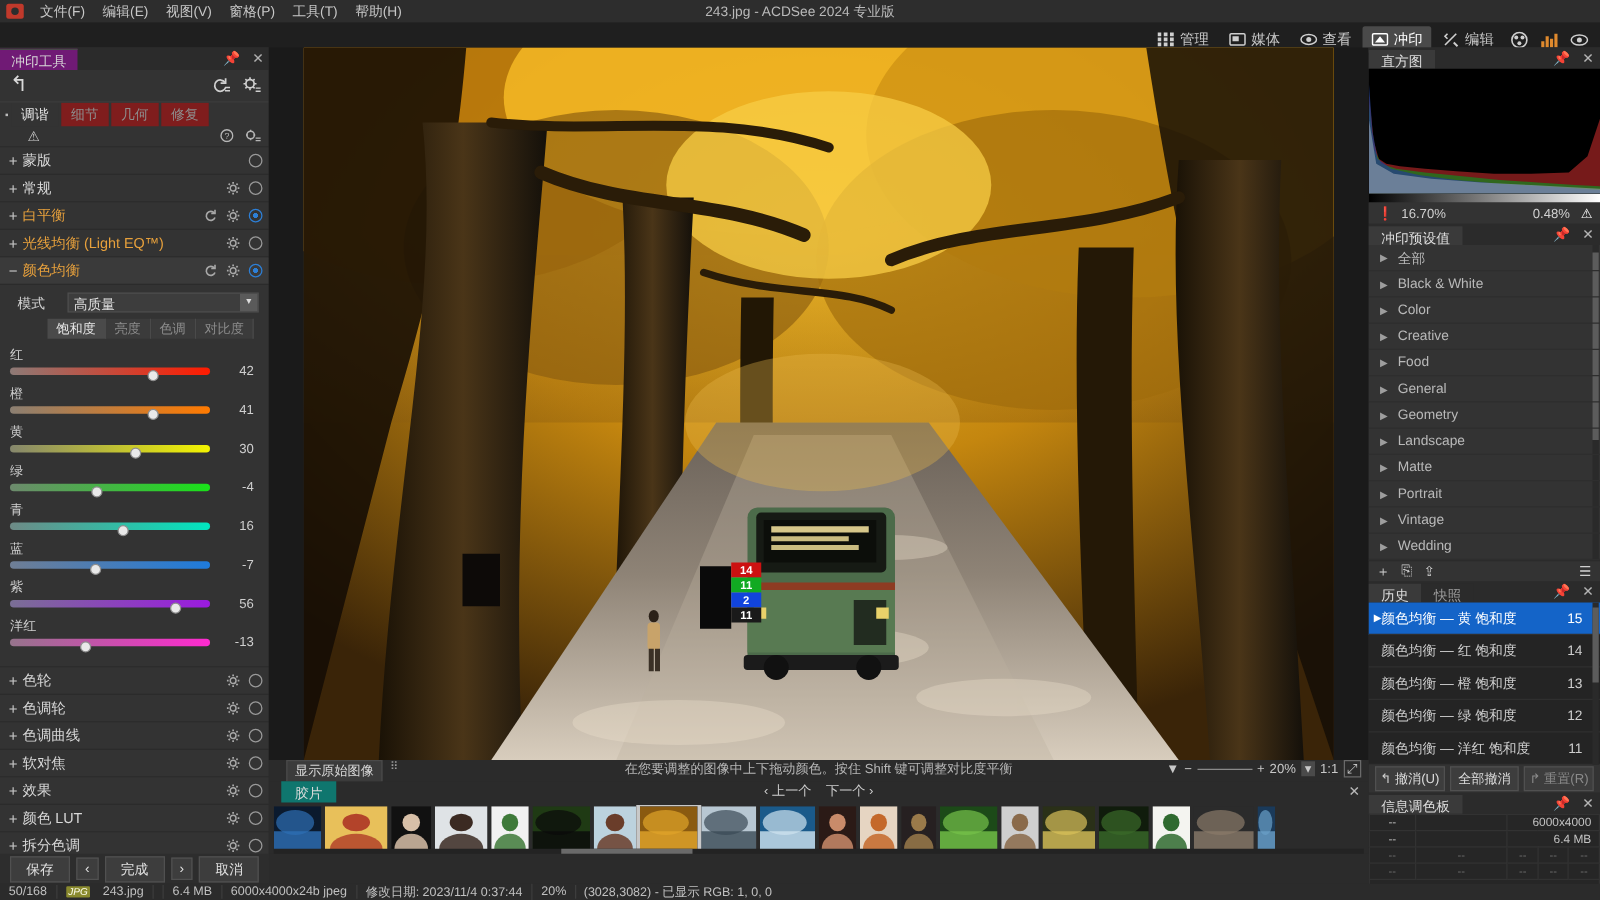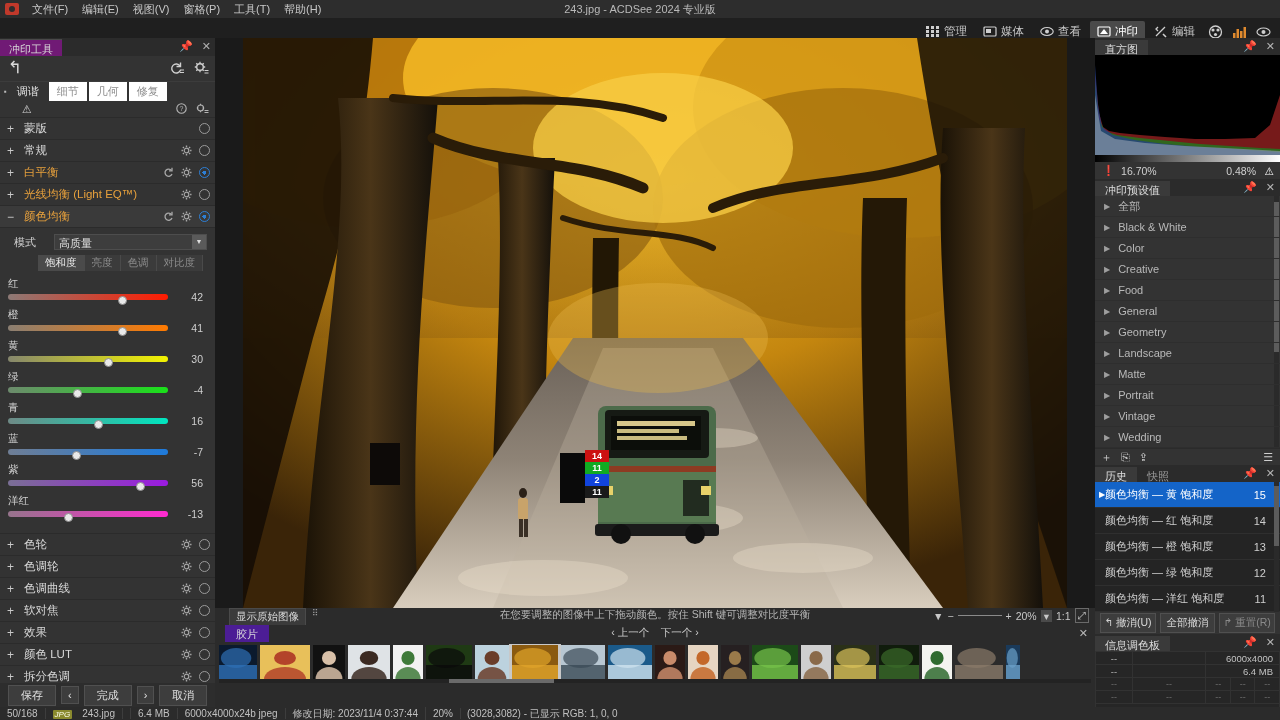--- a/index.html
+++ b/index.html
@@ -30,30 +30,30 @@
   
   .lpanel { position:absolute; left:0; top:38px; width:215px; height:645px; background:#333; }
   .ptab-row { height:18px; background:#2b2b2b; display:flex; align-items:flex-end; position:relative; }
   .ptab { height:17px; padding:2px 9px 0 9px; background:#701a75; color:#d6d6d6; font-size:11px; border-top:1px solid #4a4a4a; }
   .pt-icons { position:absolute; right:4px; top:2px; display:flex; gap:9px; color:#b0b0b0; font-size:11px; }
   .backrow { height:26px; position:relative; background:#333; border-bottom:1px solid #3c3c3c; }
   .backarrow { position:absolute; left:8px; top:4px; font-size:17px; color:#d9d9d9; line-height:16px; }
   .backrow .rr { position:absolute; right:6px; top:5px; display:flex; gap:10px; }
   .tabs2 { height:18px; display:flex; align-items:center; padding-left:4px; background:#333; }
   .tmark { color:#bbb; font-size:8px; margin-right:2px; }
-  .tb2 { padding:2px 8px; font-size:11px; color:#8e8e8e; background:#ffffff; margin-right:2px; }
+  .tb2 { padding:2px 8px; font-size:11px; color:#8e8e8e; background:#7f1d1d; margin-right:2px; }
   .tb2.active { color:#e4e4e4; background:#333; }
   .warnrow { height:18px; position:relative; border-bottom:1px solid #2b2b2b; }
   .warnrow .tri { position:absolute; left:22px; top:3px; color:#d0d0d0; font-size:11px; }
   .warnrow .rr { position:absolute; right:6px; top:3px; display:flex; gap:9px; color:#b5b5b5; }
 
   .sect { height:22px; border-bottom:1px solid #2b2b2b; position:relative; display:flex; align-items:center; background:#333; }
   .sect.open { background:#3a3a3a; }
   .sect .pm { position:absolute; left:7px; color:#c9c9c9; font-size:12px; line-height:12px; }
-  .sect .lbl { margin-left:24px; font-size:11.5px; color:#d8d8d8; }
+  .sect .lbl { margin-left:18px; font-size:11.5px; color:#d8d8d8; }
   .sect .lbl.on { color:#e8a13c; }
   .sect .icons { position:absolute; right:5px; display:flex; align-items:center; gap:7px; }
   .gear, .circ, .reset { width:11px; height:11px; display:inline-block; }
   .circ { border:1.5px solid #9a9a9a; border-radius:50%; }
   .circ.blue { border-color:#2d7fd6; background:radial-gradient(circle,#2d7fd6 0 2px,transparent 2px); }
 
   .body-box { background:#333; padding:4px 0 8px 0; border-bottom:1px solid #2b2b2b; }
   .moderow { display:flex; align-items:center; height:20px; padding:0 8px 0 14px; }
   .moderow .ml { width:40px; color:#d2d2d2; font-size:11px; }
   .combo { flex:1; height:16px; background:#3d3d3d; border:1px solid #4d4d4d; position:relative; color:#e0e0e0; font-size:11px; padding:1px 4px; }
@@ -78,21 +78,21 @@
   .blackpatch2 { position:absolute; left:155px; top:405px; width:30px; height:42px; background:#0d0a08; }
 
   .imgbar { position:absolute; left:215px; top:608px; width:880px; height:17px; background:#2b2b2b; display:flex; align-items:flex-start; }
   .origbtn { margin-left:14px; padding:1px 6px; background:#3b3b3b; font-size:10.5px; color:#d8d8d8; border:1px solid #4a4a4a; }
   .hint { position:absolute; left:0; right:0; text-align:center; font-size:10.5px; color:#b6b6b6; }
   .zoomgrp { position:absolute; right:6px; display:flex; align-items:center; gap:4px; font-size:10.5px; color:#c8c8c8; }
   .zline { width:44px; height:1px; background:#8a8a8a; }
 
   
   .film { position:absolute; left:215px; top:625px; width:880px; height:58px; background:#2b2b2b; }
-  .filmtab { position:absolute; left:10px; top:0; height:17px; padding:2px 11px 0 11px; background:#4c1d95; font-size:11px; color:#dcdcdc;text-align:center; }
+  .filmtab { position:absolute; left:10px; top:0; height:17px; padding:2px 11px 0 11px; background:#0f766e; font-size:11px; color:#dcdcdc;text-align:center; }
   .filmnav { position:absolute; left:0; right:0; top:1px; text-align:center; font-size:10.5px; color:#cdcdcd; }
   .filmx { position:absolute; right:7px; top:2px; font-size:11px; color:#b8b8b8; }
   .thumbs { position:absolute; left:4px; top:19px; right:4px; height:38px; display:flex; align-items:center; gap:3px; overflow:hidden; }
   .th { height:36px; position:relative; flex:0 0 auto; }
   .th.sel { outline:3px solid #c8c8c8; }
   .th img, .th .im { display:block; height:36px; }
   .fscroll { position:absolute; left:4px; bottom:0; width:872px; height:4px; background:#232323; }
   .fscroll i { position:absolute; left:230px; width:105px; height:4px; background:#6a6a6a; display:block; }
 
   

